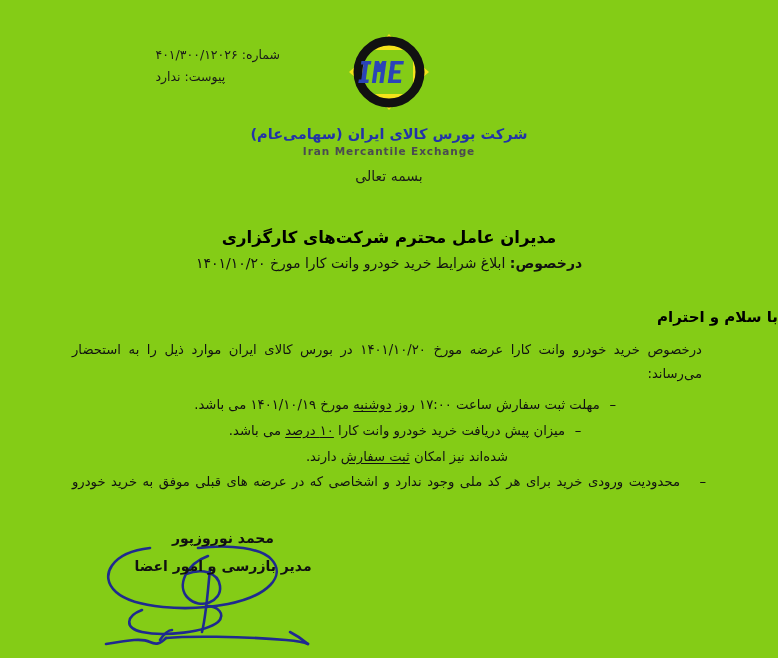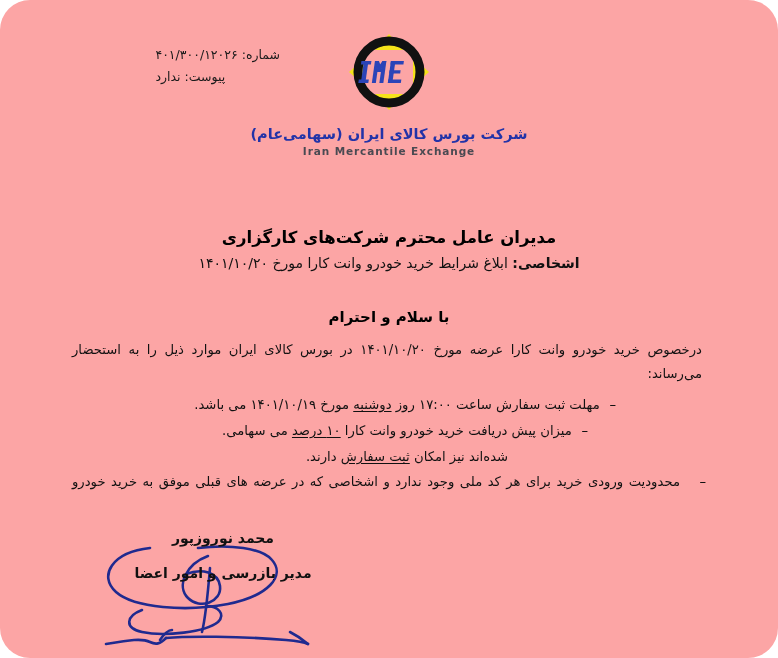--- a/index.html
+++ b/index.html
@@ -14,22 +14,21 @@
     position: relative;
     overflow: hidden;
     font-family: "DejaVu Sans", "Liberation Sans", sans-serif;
     color: #111111;
     direction: rtl;
   }
 
   .page {
     position: absolute;
     inset: 0;
-    background: #fca5a5;
-    border-radius: 30px;
+    background: #84cc16;
   }
 
   
   .meta {
     position: absolute;
     top: 44px;
     right: 498px;
     text-align: left;
     direction: rtl;
     font-size: 12.5px;
@@ -110,21 +109,20 @@
     color: #111;
   }
   .subject .lbl { font-weight: bold; }
 
   
   .salutation {
     position: absolute;
     top: 308px;
     right: 0;
     left: 0;
-    text-align: center;
     font-size: 15px;
     font-weight: bold;
     color: #000;
   }
 
   
   .body-wrap {
     position: absolute;
     top: 338px;
     right: 72px;
@@ -182,21 +180,21 @@
     font-size: 14px;
     font-weight: bold;
     color: #111;
     line-height: 20px;
   }
   .sign-title {
     font-size: 14px;
     font-weight: bold;
     color: #111;
     line-height: 20px;
-    margin-top: 15px;
+    margin-top: 8px;
   }
   .signature-mark {
     position: absolute;
     top: 540px;
     right: 438px;
     width: 250px;
     height: 118px;
     z-index: 1;
     pointer-events: none;
   }
@@ -237,45 +235,46 @@
           <rect x="52" y="29" width="13" height="3.6" transform="skewX(-8)"></rect>
           <rect x="52" y="38.2" width="11" height="3.4" transform="skewX(-8)"></rect>
           <rect x="52" y="47.4" width="13" height="3.6" transform="skewX(-8)"></rect>
         </g>
       </svg>
     </div>
     <div class="logo-name-fa">شرکت بورس کالای ایران (سهامی‌عام)</div>
     <div class="logo-name-en">Iran Mercantile Exchange</div>
   </div>
 
+  <div class="invocation">بسمه تعالی</div>
 
   <div class="addressee">مدیران عامل محترم شرکت‌های کارگزاری</div>
 
   <div class="subject">
-    <span class="lbl">اشخاصی:</span>
+    <span class="lbl">درخصوص:</span>
     <span>ابلاغ شرایط خرید خودرو وانت کارا مورخ ۱۴۰۱/۱۰/۲۰</span>
   </div>
 
   <div class="salutation">با سلام و احترام</div>
 
   <div class="body-wrap">
 
     <div class="intro">درخصوص خرید خودرو وانت کارا عرضه مورخ ۱۴۰۱/۱۰/۲۰ در بورس کالای ایران موارد ذیل را به استحضار می‌رساند:</div>
 
     <ul class="points">
 
       <li>
         <span class="li-inner li-1">
           <span class="dash">–</span><span>مهلت ثبت سفارش ساعت ۱۷:۰۰ روز </span><span class="u">دوشنبه</span><span> مورخ ۱۴۰۱/۱۰/۱۹ می باشد.</span>
         </span>
       </li>
 
       <li>
         <span class="li-inner li-2">
-          <span class="dash">–</span><span>میزان پیش دریافت خرید خودرو وانت کارا </span><span class="u">۱۰ درصد</span><span> می سهامی.</span>
+          <span class="dash">–</span><span>میزان پیش دریافت خرید خودرو وانت کارا </span><span class="u">۱۰ درصد</span><span> می باشد.</span>
         </span>
       </li>
 
       <li>
         <span class="li-inner li-3b">
           <span>شده‌اند نیز امکان </span><span class="u">ثبت سفارش</span><span> دارند.</span>
         </span>
         <span class="li-inner li-3">
           <span class="dash">–</span><span>محدودیت ورودی خرید برای هر کد ملی وجود ندارد و اشخاصی که در عرضه های قبلی موفق به خرید خودرو</span>
         </span>

